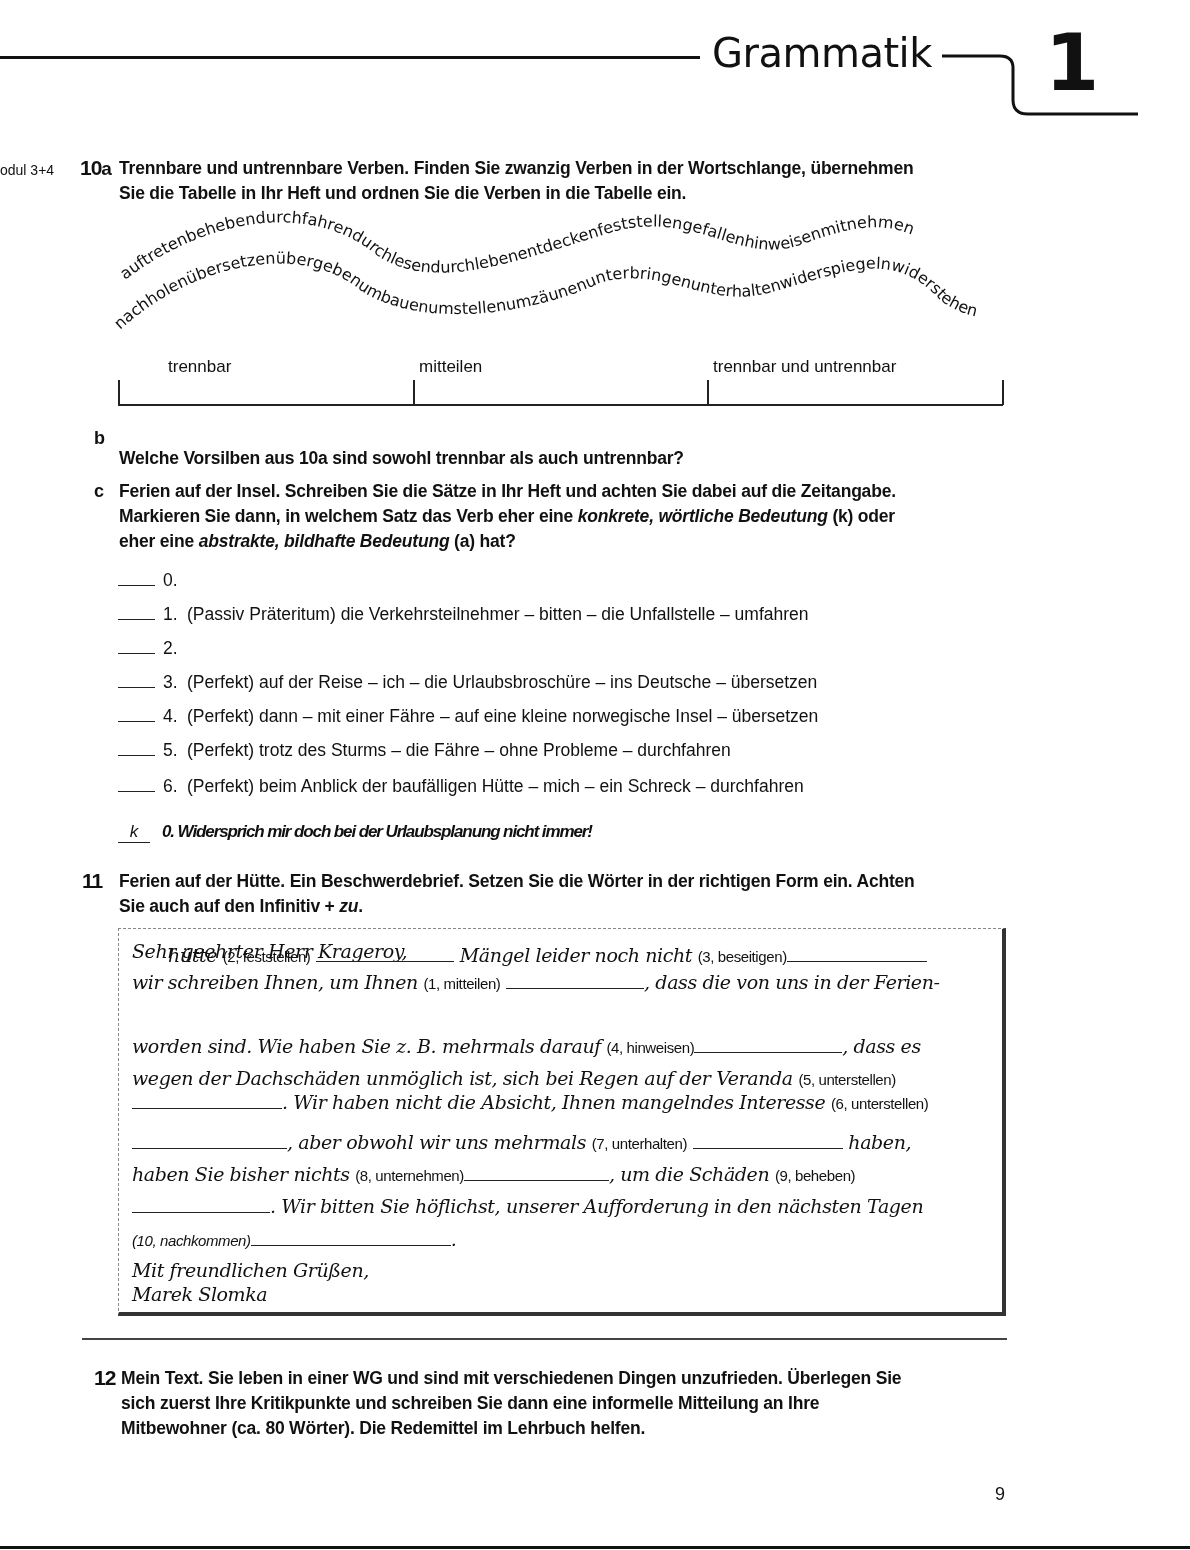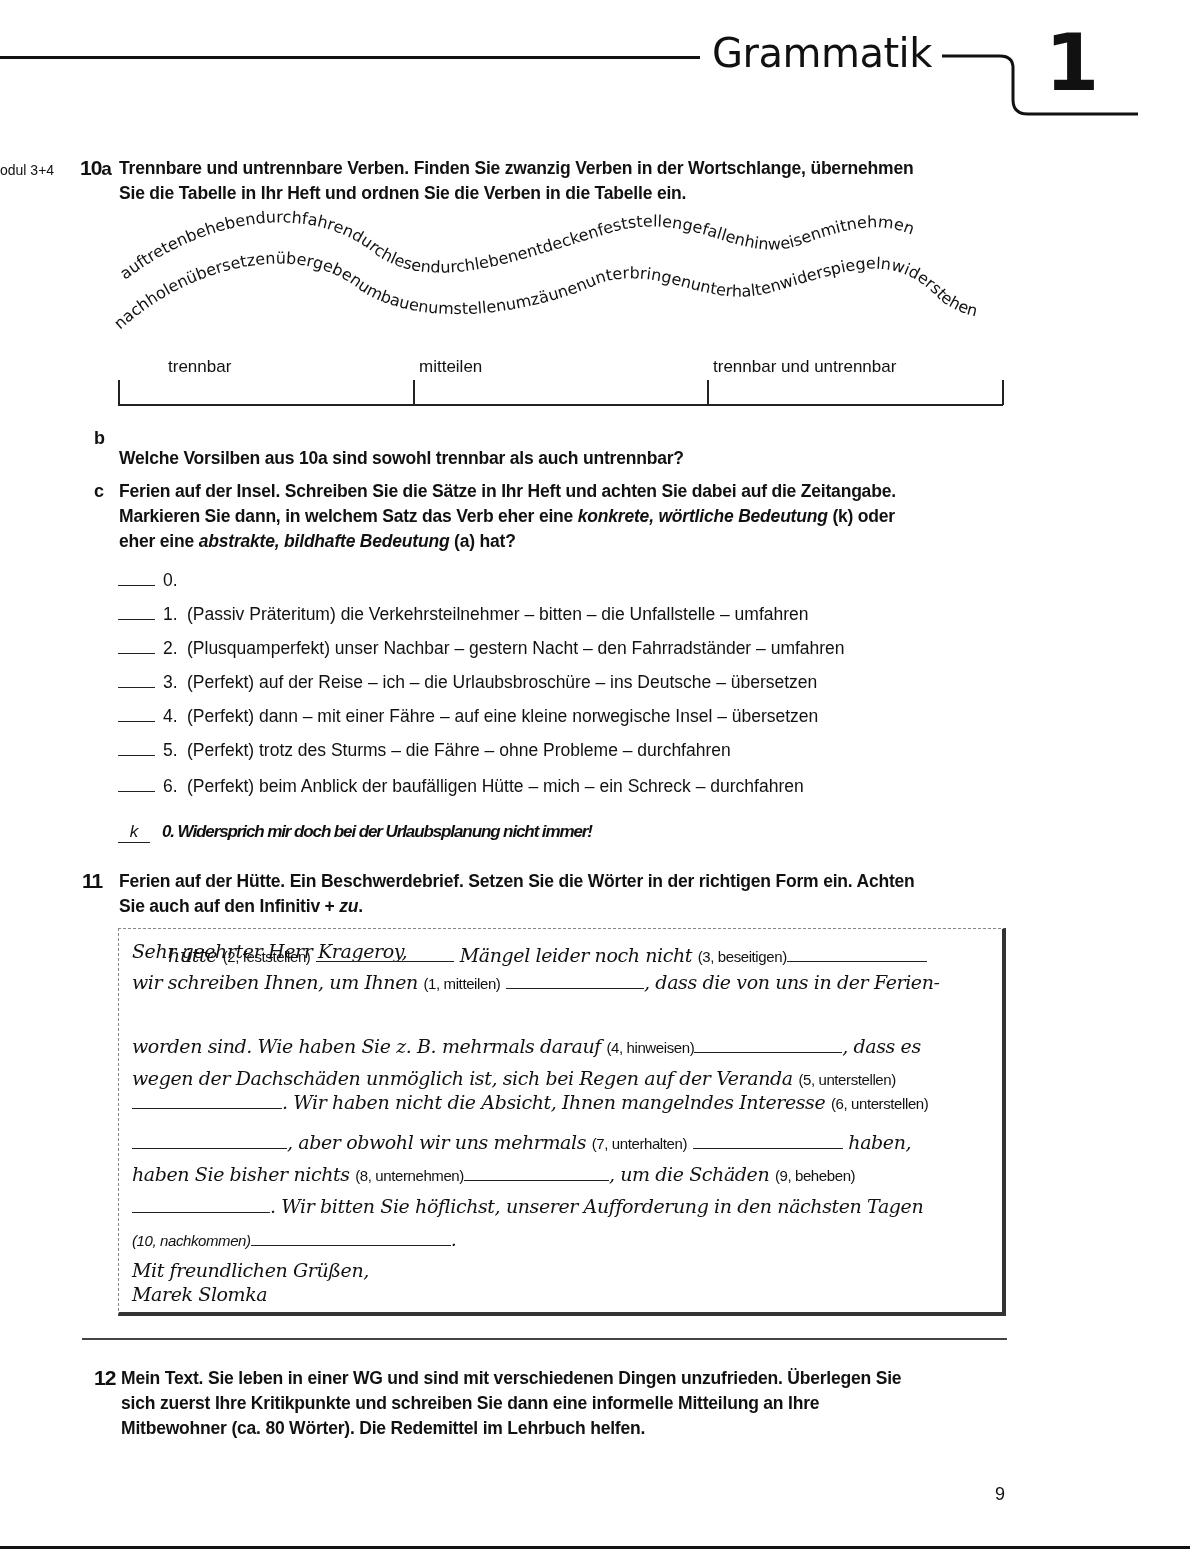--- a/index.html
+++ b/index.html
@@ -88,21 +88,20 @@
     <span class="num">0.</span>
   </div>
 <div class="sent" style="top:604px;">
     <span class="blank"></span>
     <span class="num">1.</span>
     <span>(Passiv Präteritum) die Verkehrsteilnehmer – bitten – die Unfallstelle – umfahren</span>
   </div>
 <div class="sent" style="top:638px;">
     <span class="blank"></span>
     <span class="num">2.</span>
-    <span>(Plusquamperfekt) unser Nachbar – gestern Nacht – den Fahrradständer – umfahren</span>
   </div>
 <div class="sent" style="top:672px;">
     <span class="blank"></span>
     <span class="num">3.</span>
     <span>(Perfekt) auf der Reise – ich – die Urlaubsbroschüre – ins Deutsche – übersetzen</span>
   </div>
 <div class="sent" style="top:706px;">
     <span class="blank"></span>
     <span class="num">4.</span>
     <span>(Perfekt) dann – mit einer Fähre – auf eine kleine norwegische Insel – übersetzen</span>

